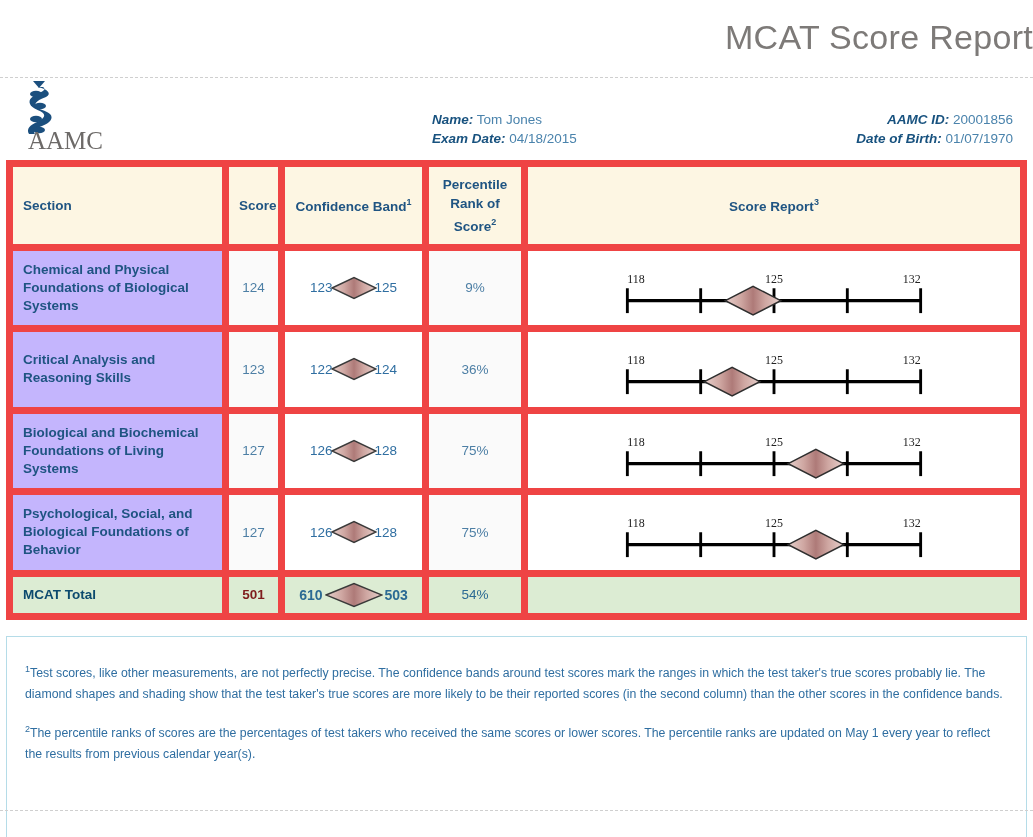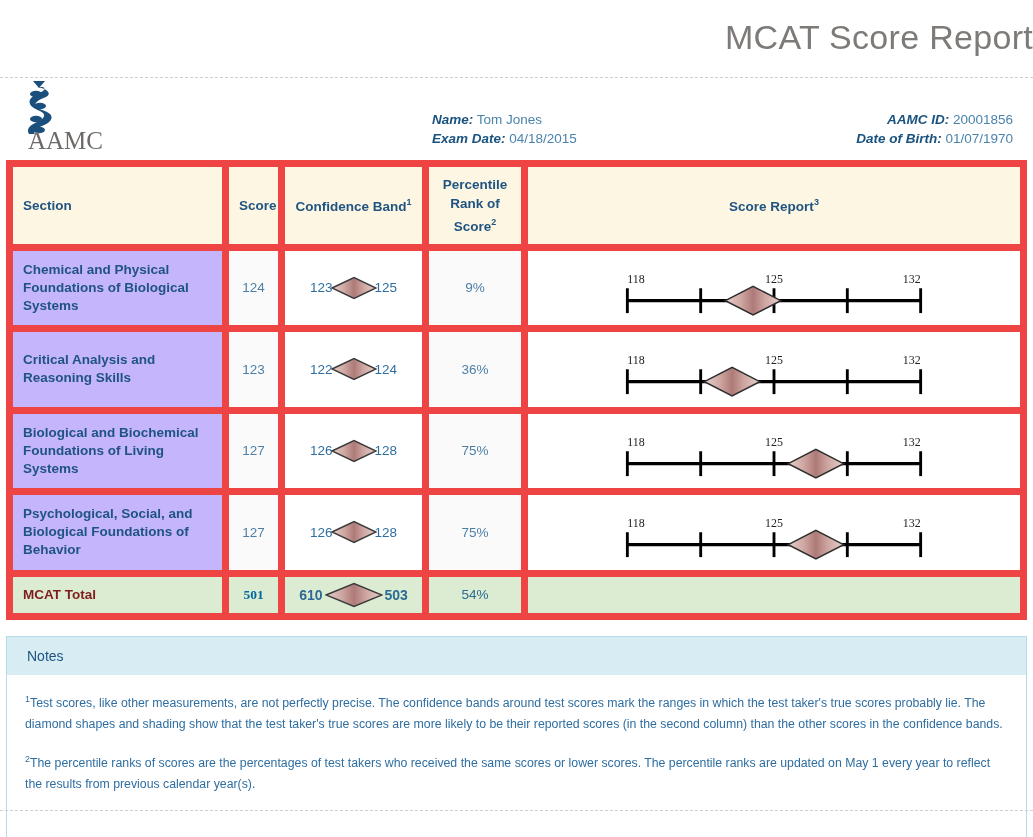--- a/index.html
+++ b/index.html
@@ -114,22 +114,22 @@
   td.c-band { text-align: center; background: #ffffff; padding: 0; }
   td.c-pct {
     text-align: center;
     font-size: 13.5px;
     color: #4d7fa5;
     background: #fafafa;
   }
   td.c-profile { background: #ffffff; padding: 0; }
 
   tr.total-row td { background: #dcecd3 !important; height: 36px; }
-  tr.total-row td.c-section { font-weight: bold; color: #7f1d1d; margin-top: 24px; }
-  tr.total-row td.c-score { font-weight: bold; color: #0369a1; font-family: Liberation Serif, serif; }
+  tr.total-row td.c-section { font-weight: bold; color: #0c4a6e; margin-top: 24px; }
+  tr.total-row td.c-score { font-weight: bold; color: #7f1d1d; }
   tr.total-row td.c-pct { color: #2b6a93; }
 
   
   .cband {
     display: flex;
     align-items: center;
     justify-content: center;
     gap: 0px;
     height: 100%;
   }
@@ -161,21 +161,21 @@
     background: #d7ecf3;
     color: #1f5482;
     font-size: 14px;
     padding: 11px 14px 11px 20px;
   }
   .notes-body { padding: 14px 18px 10px 18px; }
   .note {
     font-size: 12.3px;
     line-height: 21px;
     color: #2f6ea1;
-    margin: 0 0 14px 0;
+    margin: 8px 0 14px 0;
   }
   .note sup { font-size: 9px; }
 
   .footer-rule {
     border-top: 1px dashed #cfcfcf;
     position: absolute;
     left: 0; right: 0;
     top: 810px;
     height: 0;
   }
@@ -463,20 +463,19 @@
       <span class="num">503</span>
     </div>
   </td>
   <td class="c-pct">54%</td>
   <td class="c-profile"></td>
       </tr>
     </tbody>
 </table>
 
 <div class="notes-box">
-  <div class="notes-head">Notes</div>
   <div class="notes-body" id="notes-body">
       <p class="note"><sup>1</sup><span>Test scores, like other measurements, are not perfectly precise. The confidence bands around test scores mark the ranges in which the test taker's true scores probably lie. The diamond shapes and shading show that the test taker's true scores are more likely to be their reported scores (in the second column) than the other scores in the confidence bands.</span></p>
       <p class="note"><sup>2</sup><span>The percentile ranks of scores are the percentages of test takers who received the same scores or lower scores. The percentile ranks are updated on May 1 every year to reflect the results from previous calendar year(s).</span></p>
     </div>
 </div>
 
 <div class="footer-rule"></div>
 
 </body></html>

